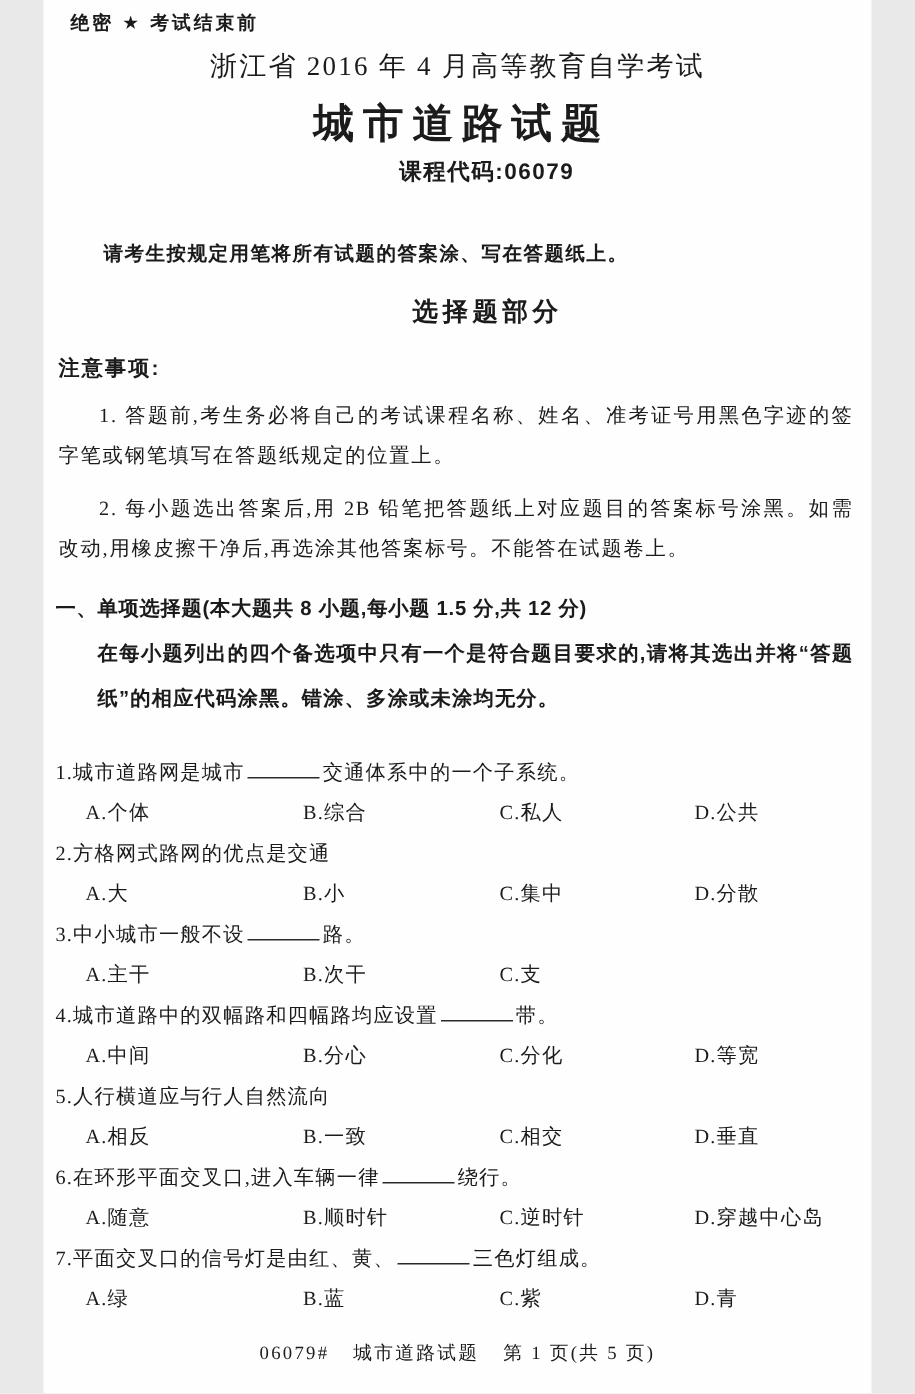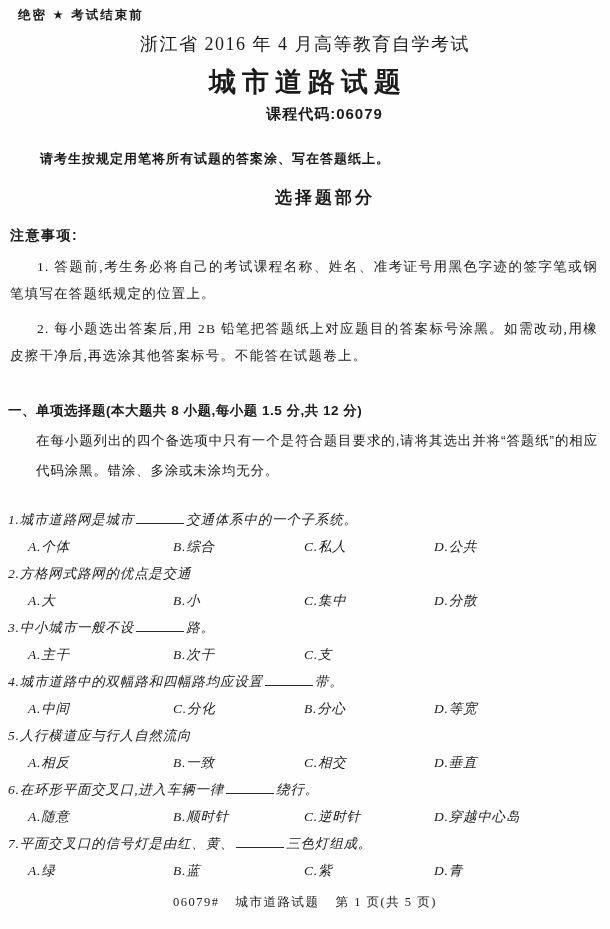--- a/index.html
+++ b/index.html
@@ -1,18 +1,18 @@
 <!DOCTYPE html>
 <html><head>
 <meta charset="utf-8">
 <style>
   html, body { margin: 0; padding: 0; background: #e9e9e9; }
   .page {
     position: relative;
-    width: 610px;
+    width: 552px;
     height: 929px;
     margin: 0 auto;
     background: #fefefe;
     color: #1b1b1b;
     font-family: "Liberation Serif", "DejaVu Serif", serif;
     overflow: hidden;
     box-sizing: border-box;
   }
   .center { text-align: center; }
 
@@ -40,21 +40,21 @@
   }
   .course {
     margin-top: 5px;
     font-family: "Liberation Sans", "DejaVu Sans", sans-serif;
     font-weight: bold;
     font-size: 15px;
     letter-spacing: 1px;
     padding-left: 39px;
   }
   .pen-notice {
-    margin: 26px 10px 0 40px;
+    margin: 36px 10px 0 40px;
     font-family: "Liberation Sans", "DejaVu Sans", sans-serif;
     font-weight: bold;
     font-size: 13px;
     letter-spacing: 1px;
   }
   .section-title {
     margin: 18px 0 0 0;
     font-family: "Liberation Sans", "DejaVu Sans", sans-serif;
     font-weight: bold;
     font-size: 17px;
@@ -70,36 +70,36 @@
   }
   .note {
     margin: 8px 12px 0 10px;
     font-size: 13.5px;
     line-height: 27px;
     letter-spacing: 1.2px;
     text-indent: 2em;
     text-align: justify;
   }
   .part-heading {
-    margin: 33px 0 0 8px;
+    margin: 18px 0 0 8px;
     font-family: "Liberation Sans", "DejaVu Sans", sans-serif;
     font-weight: bold;
     font-size: 13.5px;
     letter-spacing: 0.5px;
   }
   .directions {
     margin: 6px 12px 1px 36px;
     font-family: "Liberation Sans", "DejaVu Sans", sans-serif;
-    font-weight: normal;
+    font-weight: bold;
     font-size: 13.5px;
     line-height: 30px;
     letter-spacing: 0.8px;
     text-align: justify;
   }
-  #questions { margin: 20px 0 0 8px; font-style: italic; }
+  #questions { margin: 20px 0 0 8px; }
   .question .stem {
     font-size: 13.5px;
     line-height: 27px;
     letter-spacing: 0.8px;
     white-space: nowrap;
   }
   .blank {
     display: inline-block;
     width: 48px;
     height: 12px;
@@ -178,22 +178,22 @@
           <span class="opt">A.主干</span>
           <span class="opt">B.次干</span>
           <span class="opt">C.支</span>
         </div>
   </div>
 
   <div class="question">
     <div class="stem"><span class="q-num">4.</span><span class="pre">城市道路中的双幅路和四幅路均应设置</span><span class="blank"></span><span class="post">带。</span></div>
     <div class="options">
           <span class="opt">A.中间</span>
+          <span class="opt">B.分心</span>
           <span class="opt">C.分化</span>
-          <span class="opt">B.分心</span>
           <span class="opt">D.等宽</span>
         </div>
   </div>
 
   <div class="question">
     <div class="stem"><span class="q-num">5.</span><span class="pre">人行横道应与行人自然流向</span><span class="post"></span></div>
     <div class="options">
           <span class="opt">A.相反</span>
           <span class="opt">B.一致</span>
           <span class="opt">C.相交</span>

